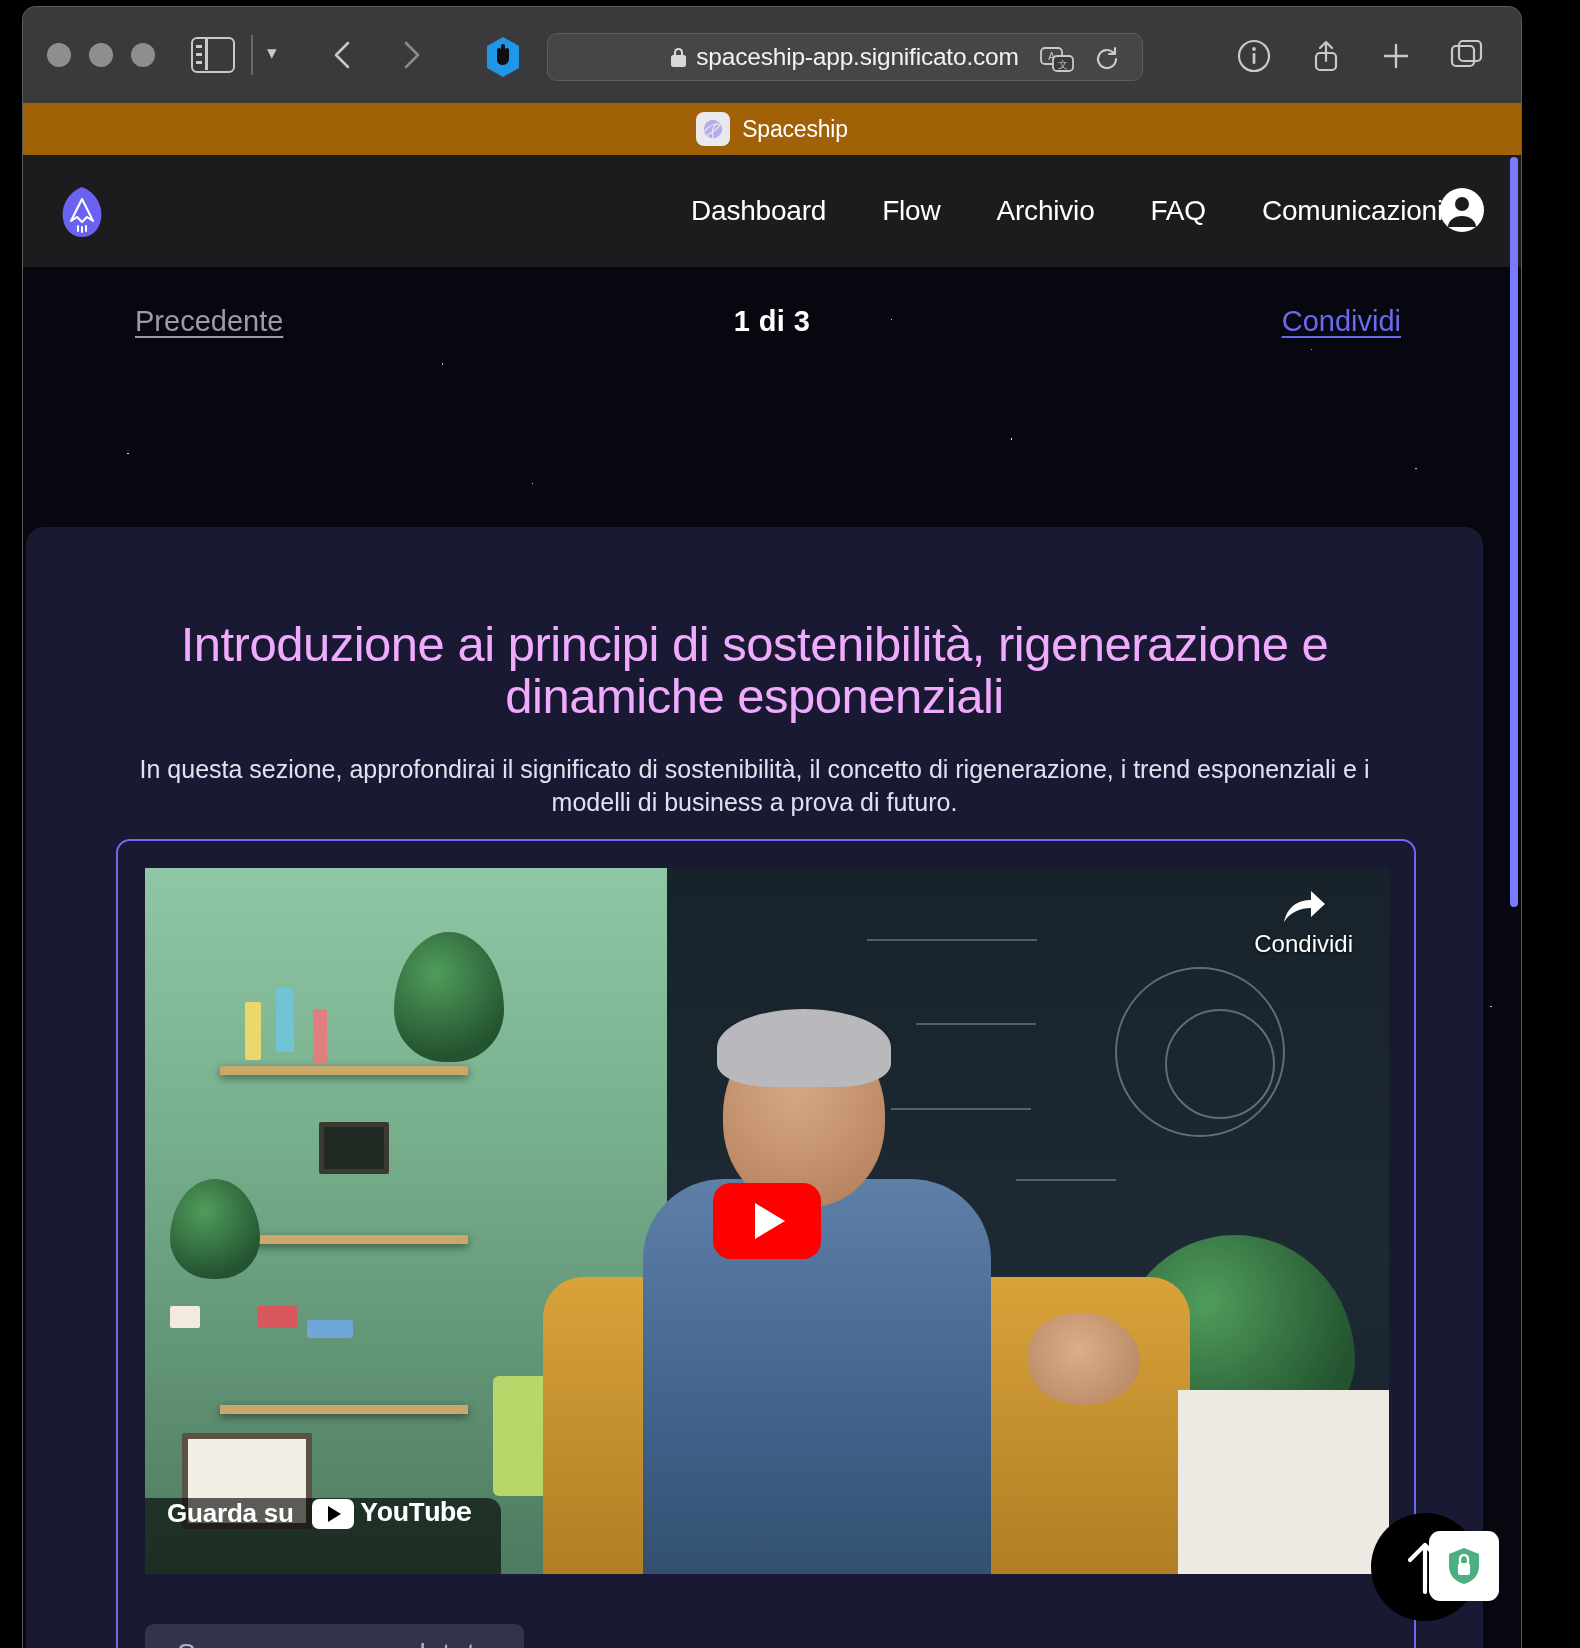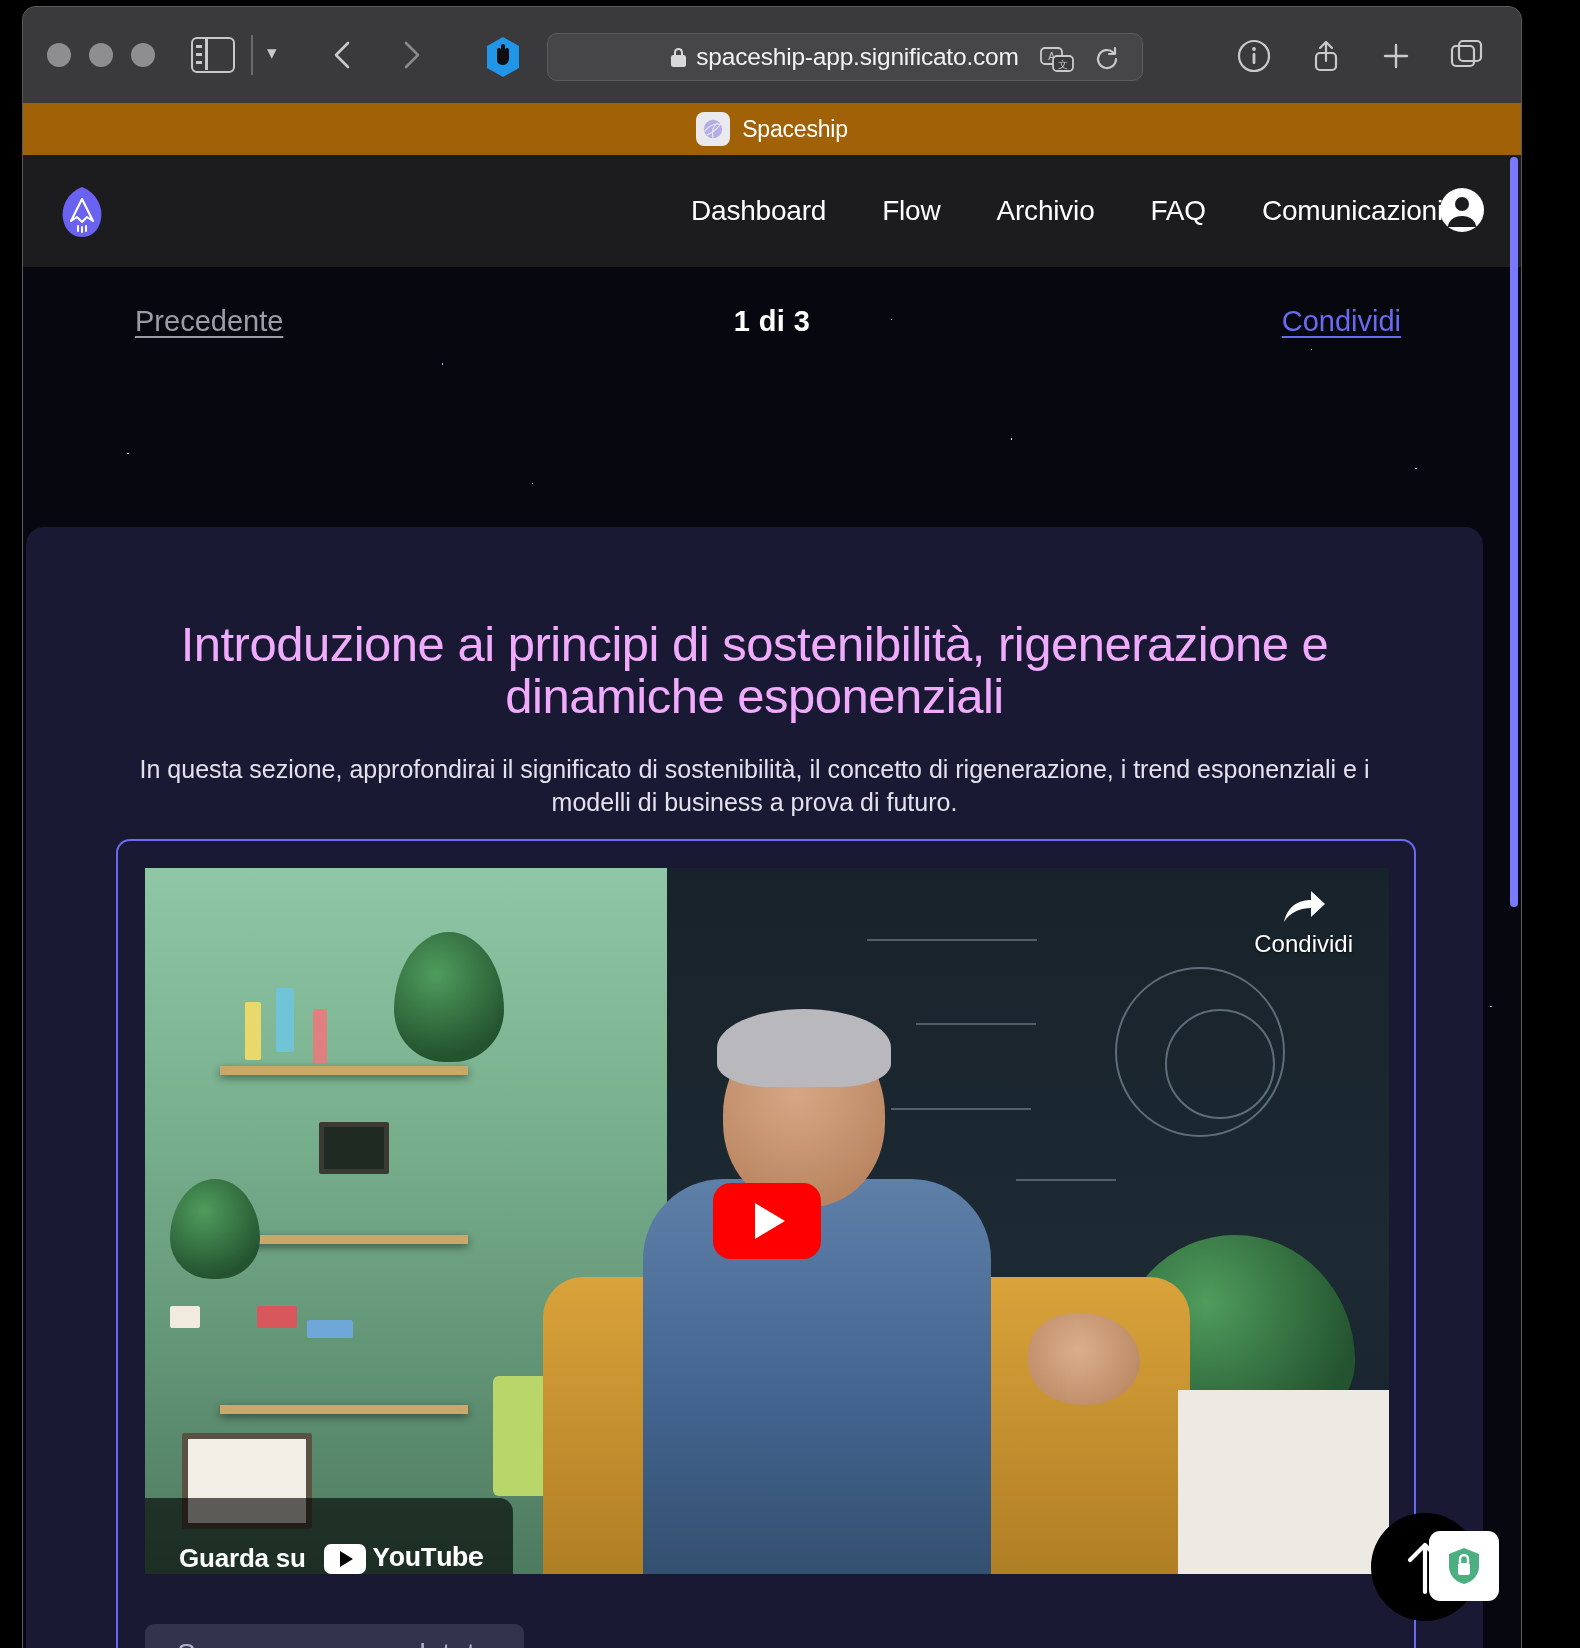--- a/index.html
+++ b/index.html
@@ -426,25 +426,25 @@
     color: #fff;
     font-size: 24px;
     margin-top: 2px;
     text-shadow: 0 1px 3px rgba(0,0,0,.7);
   }
 
   #watch-bar {
     position: absolute;
     left: 0; bottom: 0;
     height: 76px;
-    padding: 0 30px 0 34px;
+    padding: 0 30px 0 22px;
     background: rgba(0,0,0,.62);
     border-radius: 0 14px 0 0;
     display: flex;
-    align-items: flex-end;
+    align-items: flex-start;
     gap: 18px;
     z-index: 5;
     cursor: pointer;
   }
   #watch-bar-label {
     color: #fff;
     font-size: 26px;
     font-weight: bold;
     letter-spacing: -0.2px;
   }

